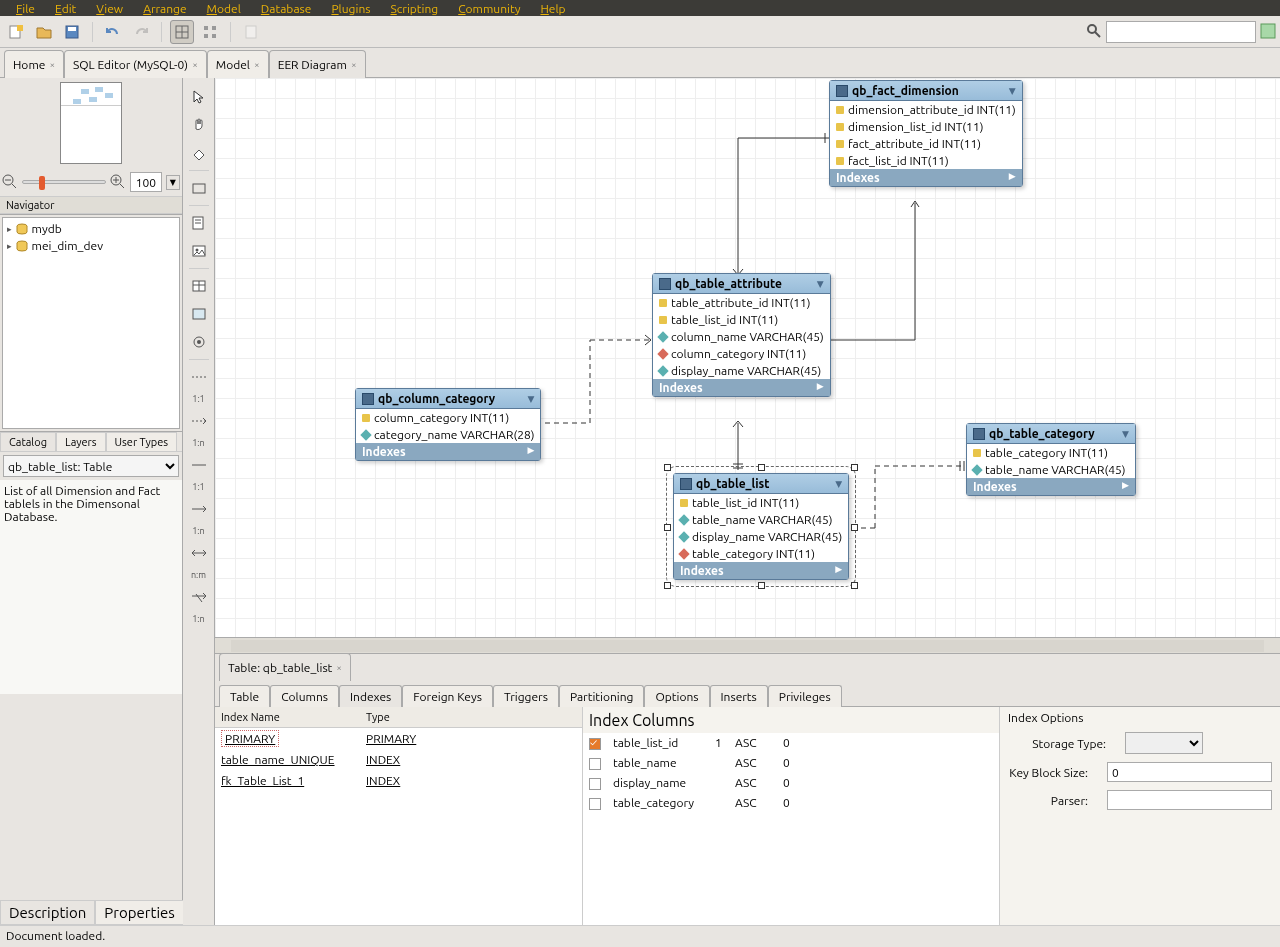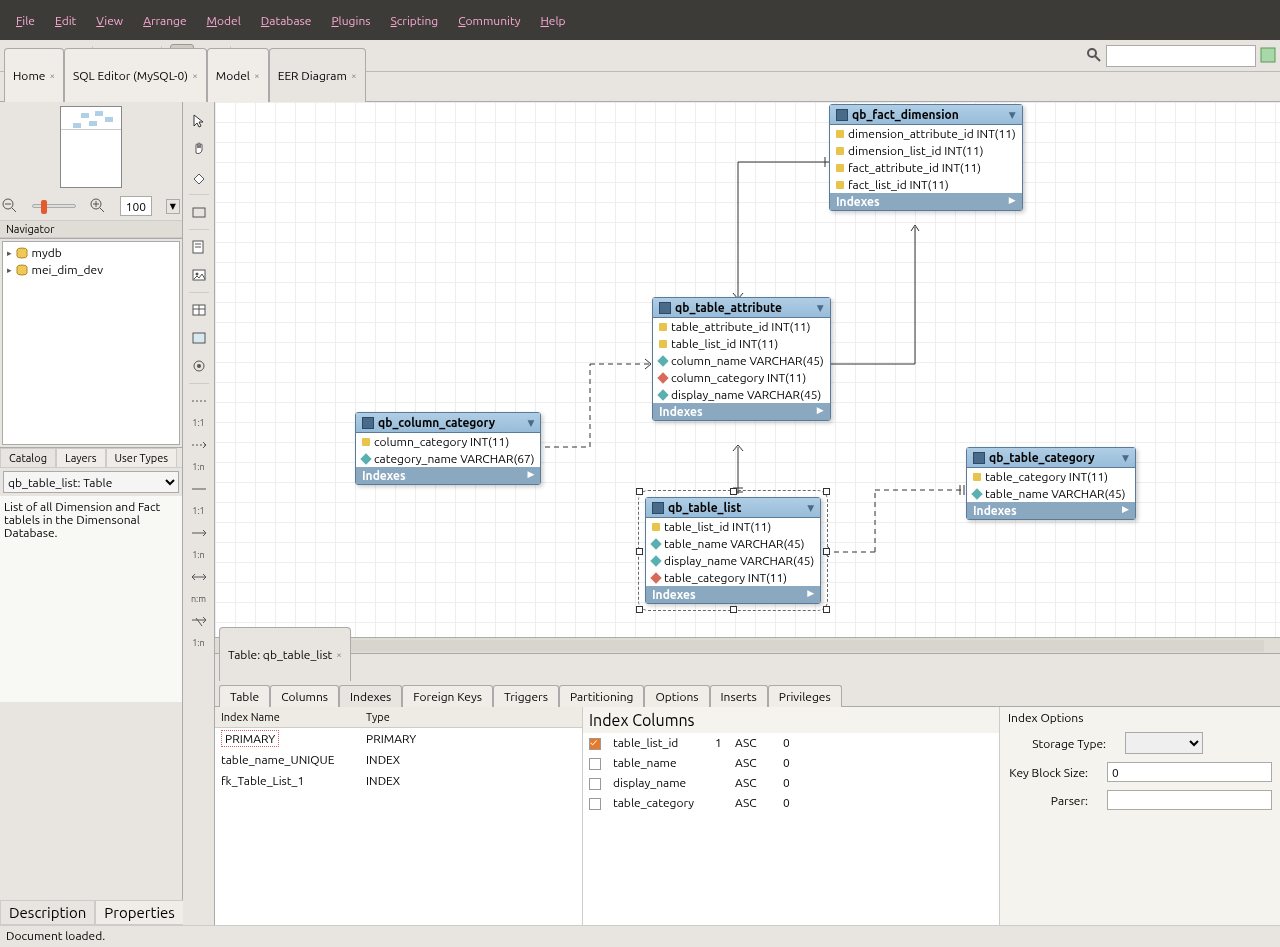--- a/index.html
+++ b/index.html
@@ -1,37 +1,37 @@
 <!DOCTYPE html>
 <html><head>
 <meta charset="utf-8">
 <style>
 * { box-sizing: border-box; margin: 0; padding: 0; font-family: "Ubuntu", "DejaVu Sans", sans-serif; font-size: 12px; }
 body { width: 1280px; height: 947px; background: #e8e5e1; overflow: hidden; display: flex; flex-direction: column; }
-.menubar { background: #3c3b37; color: #f9a8d4; height: 40px; display: flex; align-items: center; padding: 0 6px; gap: 0; }
+.menubar { background: #3c3b37; color: #eab308; height: 16px; display: flex; align-items: center; padding: 0 6px; gap: 0; }
 .menubar span { padding: 4px 10px; cursor: pointer; }
 .menubar span u { text-decoration: underline; }
 .toolbar { background: #e8e5e1; height: 32px; border-bottom: 1px solid #bbb; display: flex; align-items: center; padding: 0 4px; gap: 4px; }
 .tb-btn { width: 24px; height: 24px; display: flex; align-items: center; justify-content: center; border-radius: 3px; }
 .tb-btn.active { background: #d0ccc4; border: 1px solid #999; }
 .tb-sep { width: 1px; height: 20px; background: #ccc; margin: 0 4px; }
 .tb-spacer { flex: 1; }
 .search-box { display: flex; align-items: center; gap: 4px; }
 .search-box input { width: 150px; height: 22px; border: 1px solid #aaa; padding: 0 4px; }
 .tabbar { background: #e8e5e1; height: 30px; display: flex; align-items: flex-end; padding-left: 4px; border-bottom: 1px solid #aaa; }
-.tab { background: #f0ede8; border: 1px solid #aaa; border-bottom: none; padding: 20px 8px; margin-right: 0; border-radius: 4px 4px 0 0; display: flex; align-items: center; gap: 4px; position: relative; top: 1px; cursor: pointer; }
+.tab { background: #f0ede8; border: 1px solid #aaa; border-bottom: none; padding: 7px 8px; margin-right: 0; border-radius: 4px 4px 0 0; display: flex; align-items: center; gap: 4px; position: relative; top: 1px; cursor: pointer; }
 .tab.active { background: #e8e5e1; }
 .tab-close { font-size: 10px; color: #888; }
 .main-area { flex: 1; display: flex; min-height: 0; }
 .left-panel { width: 183px; background: #e8e5e1; border-right: 1px solid #aaa; display: flex; flex-direction: column; }
 .navigator { border-bottom: 1px solid #aaa; }
 .nav-preview { height: 90px; display: flex; justify-content: center; padding: 4px; }
 .nav-preview-box { width: 62px; height: 82px; background: #fff; border: 1px solid #888; position: relative; }
 .nav-preview-box .mini { position: absolute; background: #b0d0e8; }
-.zoom-row { display: flex; align-items: center; gap: 14px; height: 28px; padding: 2px; }
+.zoom-row { display: flex; align-items: center; gap: 4px; height: 28px; padding: 2px; }
 .zoom-row input[type=text] { width: 32px; border: 1px solid #aaa; text-align: center; height: 20px; }
 .zoom-slider { flex: 1; height: 4px; background: #ddd; border: 1px solid #aaa; position: relative; border-radius: 2px; }
 .zoom-slider .thumb { position: absolute; left: 20%; top: -5px; width: 6px; height: 14px; background: #e35b2f; border-radius: 2px; }
 .zoom-ico { width: 16px; height: 16px; }
 .panel-title-bar { background: #e0ddd6; border: 1px solid #ccc; border-left: none; border-right: none; padding: 2px 6px; font-size: 11px; }
 .catalog-body { flex: 1; background: #fff; border: 1px solid #aaa; margin: 2px; padding: 2px; min-height: 80px; }
 .catalog-item { display: flex; align-items: center; gap: 4px; padding: 2px; }
 .tree-arrow { font-size: 9px; color: #555; }
 .db-icon { width: 12px; height: 12px; display: inline-block; }
 .mid-tabs { display: flex; border-top: 1px solid #aaa; }
@@ -67,21 +67,21 @@
 .bottom-panel { height: 272px; border-top: 1px solid #aaa; background: #e8e5e1; display: flex; flex-direction: column; }
 .bp-tabbar { height: 26px; display: flex; align-items: flex-end; padding-left: 4px; }
 .bp-subtabs { display: flex; padding: 4px 4px 0; gap: 0; border-bottom: 1px solid #aaa; }
 .subtab { padding: 4px 10px; border: 1px solid #aaa; border-bottom: none; background: #f0ede8; border-radius: 3px 3px 0 0; cursor: pointer; position: relative; top: 1px; }
 .subtab.active { background: #e8e5e1; }
 .bp-content { flex: 1; display: flex; background: #fff; }
 .idx-left { width: 368px; border-right: 1px solid #ccc; }
 .idx-header { display: flex; background: #eeebe5; border-bottom: 1px solid #ccc; }
 .idx-header > div { padding: 4px 6px; font-size: 11px; }
 .idx-row { display: flex; }
-.idx-row > div { padding: 4px 6px; font-size: 12px; }
+.idx-row > div { padding: 4px 6px; font-size: 12px; text-decoration: underline; }
 .idx-row.sel > div:first-child span { border: 1px dotted #c66; padding: 1px 3px; }
 .idx-mid { flex: 1; border-right: 1px solid #ccc; }
 .idx-mid-title { padding: 4px 6px; font-size: 16px; background: #f5f3ee; }
 .idx-cols-header { display: flex; background: #eeebe5; border-bottom: 1px solid #ccc; border-top: 1px solid #ccc; }
 .idx-cols-header > div { padding: 4px 6px; font-size: 11px; }
 .idx-cols-row { display: flex; align-items: center; }
 .idx-cols-row > div { padding: 3px 6px; font-size: 12px; }
 .chk { width: 12px; height: 12px; border: 1px solid #999; display: inline-block; vertical-align: middle; }
 .chk.on { background: #e67a2a; position: relative; }
 .chk.on::after { content: "✓"; color: #fff; font-size: 10px; position: absolute; top: -2px; left: 0; }
@@ -468,29 +468,29 @@
             <span class="ico"></span>
             <span>qb_column_category</span>
             <span class="chev">▼</span>
           </div>
         <div class="entity-col">
             <span class="col-ico key"></span>
             <span>column_category INT(11)</span>
           </div>
         <div class="entity-col">
             <span class="col-ico diamond-b"></span>
-            <span>category_name VARCHAR(67)</span>
+            <span>category_name VARCHAR(28)</span>
           </div>
         <div class="entity-footer">
             <span>Indexes</span>
             <span class="arr">▶</span>
           </div>
       </div>
 
-      <div class="entity selected" style="left:430px;top:395px">
+      <div class="entity selected" style="left:458px;top:395px">
         <div class="sel-handle" style="left:-10px;top:-10px"></div>
         <div class="sel-handle" style="right:-10px;top:-10px"></div>
         <div class="sel-handle" style="left:-10px;bottom:-10px"></div>
         <div class="sel-handle" style="right:-10px;bottom:-10px"></div>
         <div class="sel-handle" style="left:50%;top:-10px;margin-left:-3px"></div>
         <div class="sel-handle" style="left:50%;bottom:-10px;margin-left:-3px"></div>
         <div class="sel-handle" style="left:-10px;top:50%;margin-top:-3px"></div>
         <div class="sel-handle" style="right:-10px;top:50%;margin-top:-3px"></div>
         <div class="entity-header">
             <span class="ico"></span>

